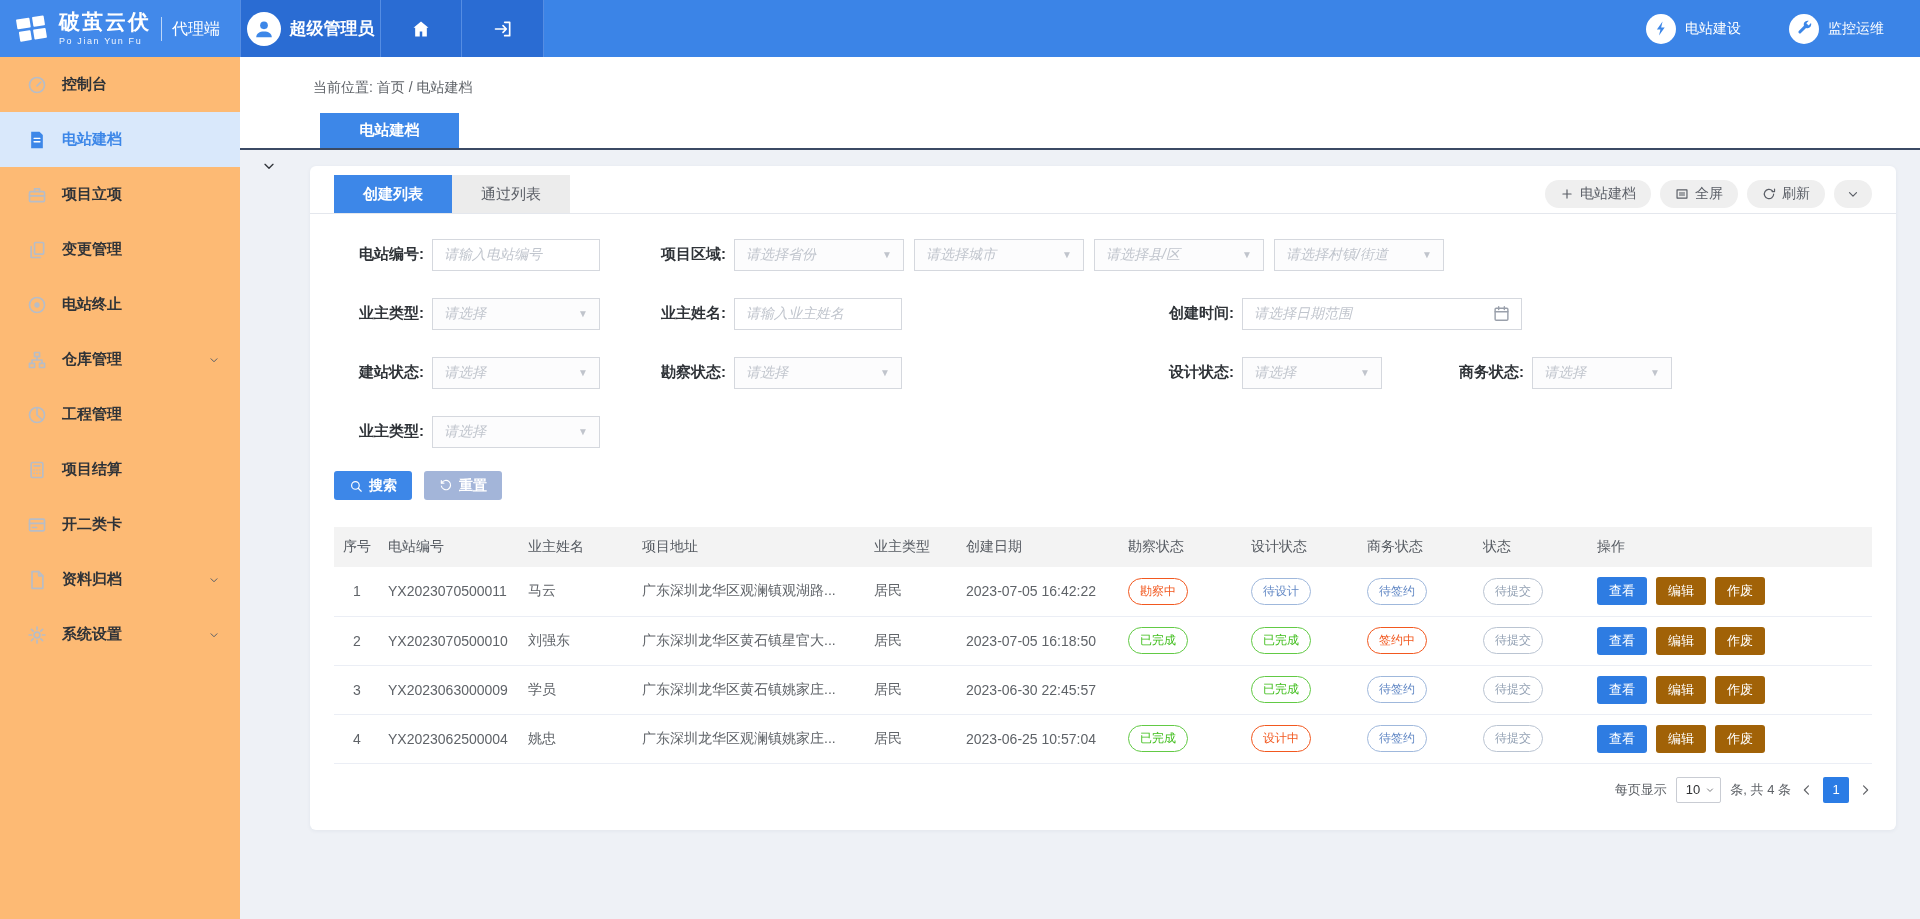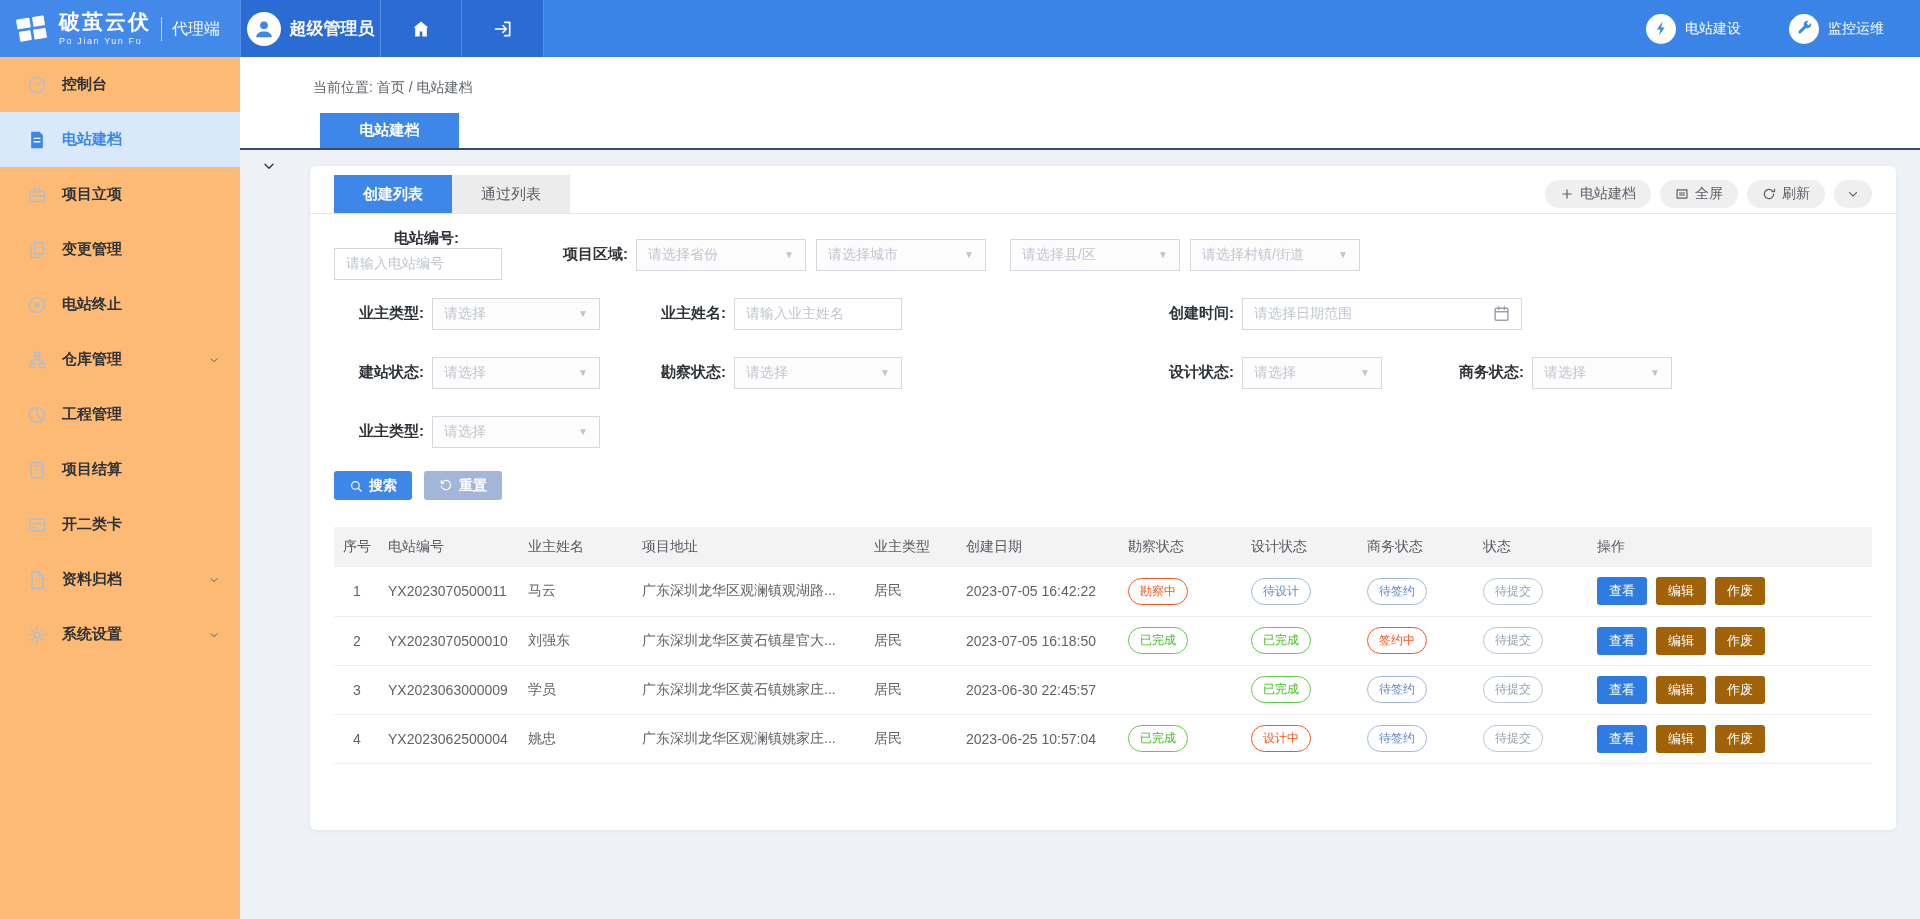--- a/index.html
+++ b/index.html
@@ -55,21 +55,21 @@
   .tools { display:flex; gap:9px; align-self:flex-end; margin-bottom:5px; }
   .tool-btn { height:28px; padding:0 15px; border:none; border-radius:14px; background:#efefef; color:#5a5e66; font-size:14px; display:inline-flex; align-items:center; gap:6px; cursor:pointer; }
   .tool-btn svg { width:14px; height:14px; }
   .tool-btn.icon-only { width:38px; padding:0; justify-content:center; }
 
   
   .filters { padding:21px 24px 0; }
   .frow { display:flex; align-items:center; margin-bottom:20px; height:39px; }
   .fgroup { display:flex; align-items:center; }
   .flabel { width:90px; flex:none; text-align:right; margin-right:8px; font-size:15px; font-weight:bold; color:#2f3338; }
-  .fctrl { height:32px; border:1px solid #d5d8de; background:#fff; display:flex; align-items:center; padding:4px 11px; font-size:14px; color:#c0c5cd; }
+  .fctrl { height:32px; border:1px solid #d5d8de; background:#fff; display:flex; align-items:center; padding:4px 11px; font-size:14px; color:#c0c5cd;font-style:italic; }
   .fctrl.sel { justify-content:space-between; background:#fcfcfd; }
   .fctrl .caret { font-size:10px; color:#c0c4cc; margin-left:8px; }
   .fctrl.date { justify-content:space-between; }
   .fctrl .cal { width:17px; height:17px; color:#9aa0ab; }
 
   .btn-row { padding:0 24px; margin-top:2px; display:flex; gap:12px; }
   .btn { height:29px; padding:0 15px; border:none; border-radius:3px; color:#fff; font-size:14px; font-weight:bold; display:inline-flex; align-items:center; gap:6px; cursor:pointer; }
   .btn svg { width:14px; height:14px; }
   .btn.search { background:#3d87e8; }
   .btn.reset { background:#a3b5d9; }
@@ -339,40 +339,40 @@
                   <svg viewBox="0 0 24 24" fill="none" stroke="currentColor" stroke-width="2" stroke-linecap="round" stroke-linejoin="round">
                     <path d="M6 9.5l6 6 6-6"></path>
                   </svg>
                 </span>
               </button>
             </div>
         </div>
 
         <div class="filters" id="filters">
             <div class="frow">
-              <div class="fgroup" style="margin-left: 0px; flex-direction: column;">
+              <div class="fgroup" style="margin-left: 0px;">
                 <span class="flabel">电站编号:</span>
                 <span class="fctrl" style="width:168px">
                   <span>请输入电站编号</span>
                 </span>
               </div>
               <div class="fgroup" style="margin-left: 36px;">
                 <span class="flabel">项目区域:</span>
                 <span class="fctrl sel" style="width:170px">
                   <span>请选择省份</span>
                   <span class="caret">▼</span>
                 </span>
               </div>
               <div class="fgroup" style="margin-left: 10px;">
                 <span class="fctrl sel" style="width:170px">
                   <span>请选择城市</span>
                   <span class="caret">▼</span>
                 </span>
               </div>
-              <div class="fgroup" style="margin-left: 24px;">
+              <div class="fgroup" style="margin-left: 10px;">
                 <span class="fctrl sel" style="width:170px">
                   <span>请选择县/区</span>
                   <span class="caret">▼</span>
                 </span>
               </div>
               <div class="fgroup" style="margin-left: 10px;">
                 <span class="fctrl sel" style="width:170px">
                   <span>请选择村镇/街道</span>
                   <span class="caret">▼</span>
                 </span>
@@ -547,16 +547,39 @@
     <td><span class="pill g">已完成</span></td>
     <td><span class="pill o">设计中</span></td>
     <td><span class="pill b">待签约</span></td>
     <td><span class="pill gr">待提交</span></td>
     <td><span class="act view">查看</span><span class="act edit">编辑</span><span class="act void">作废</span></td>
   </tr>
               </tbody>
           </table>
         </div>
 
+        <div class="pager">
+          <span>每页显示</span>
+          <span class="pp-select">
+            <span>10</span>
+            <span>
+                <svg viewBox="0 0 24 24" fill="none" stroke="currentColor" stroke-width="2" stroke-linecap="round" stroke-linejoin="round">
+                  <path d="M6 9.5l6 6 6-6"></path>
+                </svg>
+              </span>
+          </span>
+          <span>条, 共 4 条</span>
+          <span class="pg-chev">
+              <svg viewBox="0 0 24 24" fill="none" stroke="currentColor" stroke-width="2" stroke-linecap="round" stroke-linejoin="round">
+                <path d="M14.5 5l-7 7 7 7"></path>
+              </svg>
+            </span>
+          <span class="page-num">1</span>
+          <span class="pg-chev">
+              <svg viewBox="0 0 24 24" fill="none" stroke="currentColor" stroke-width="2" stroke-linecap="round" stroke-linejoin="round">
+                <path d="M9.5 5l7 7-7 7"></path>
+              </svg>
+            </span>
+        </div>
       </div>
     </div>
   </div>
 </div>
 
 </body></html>

